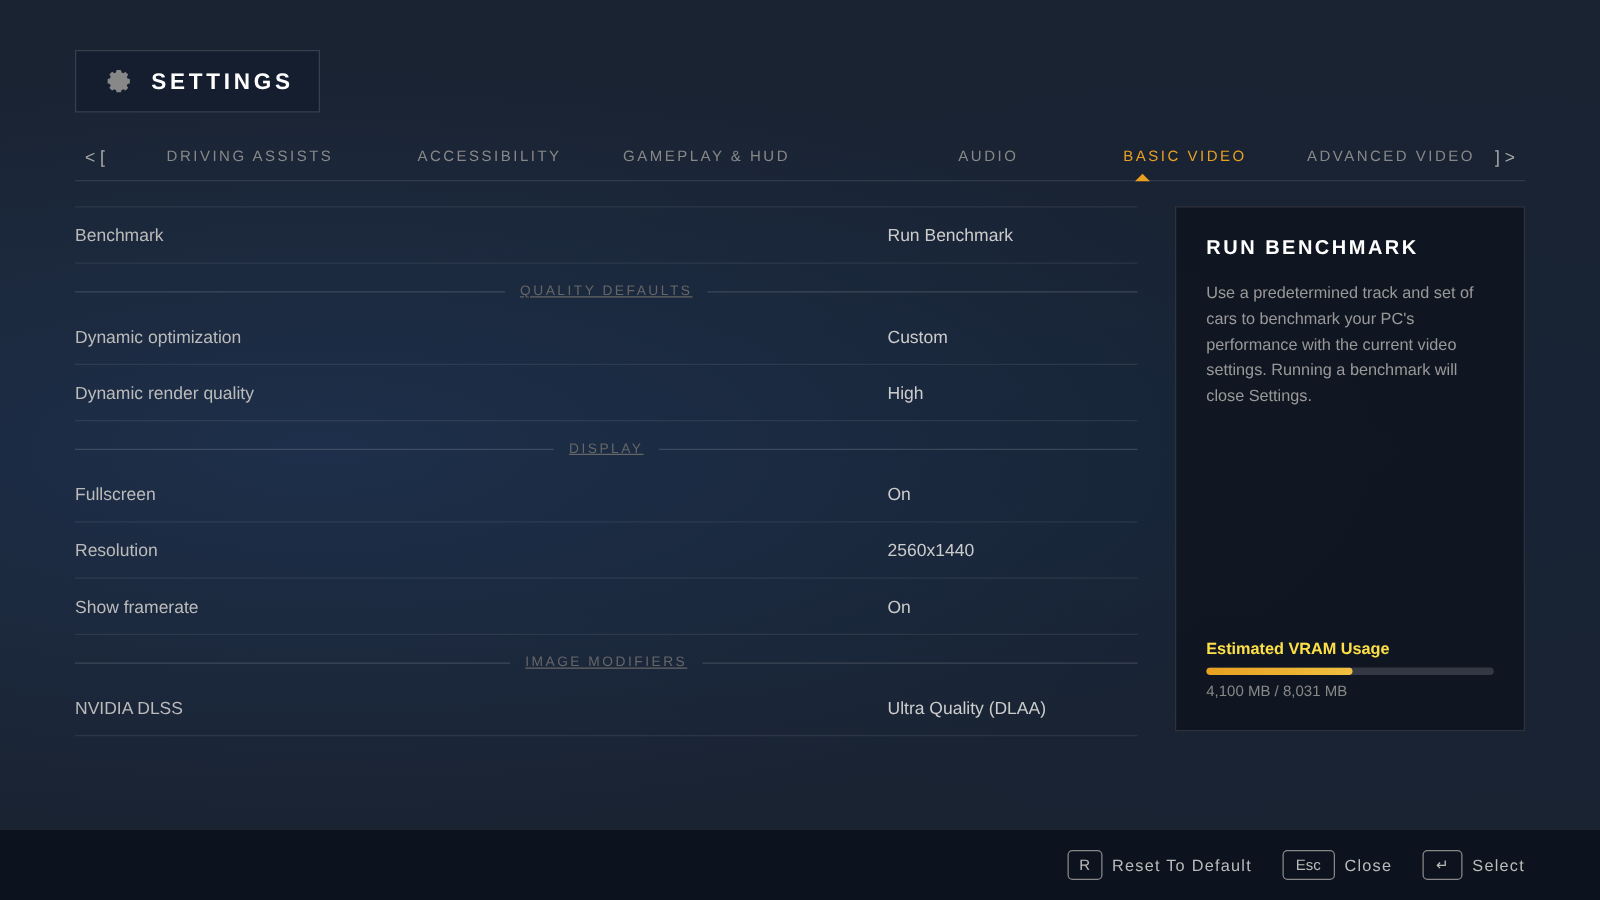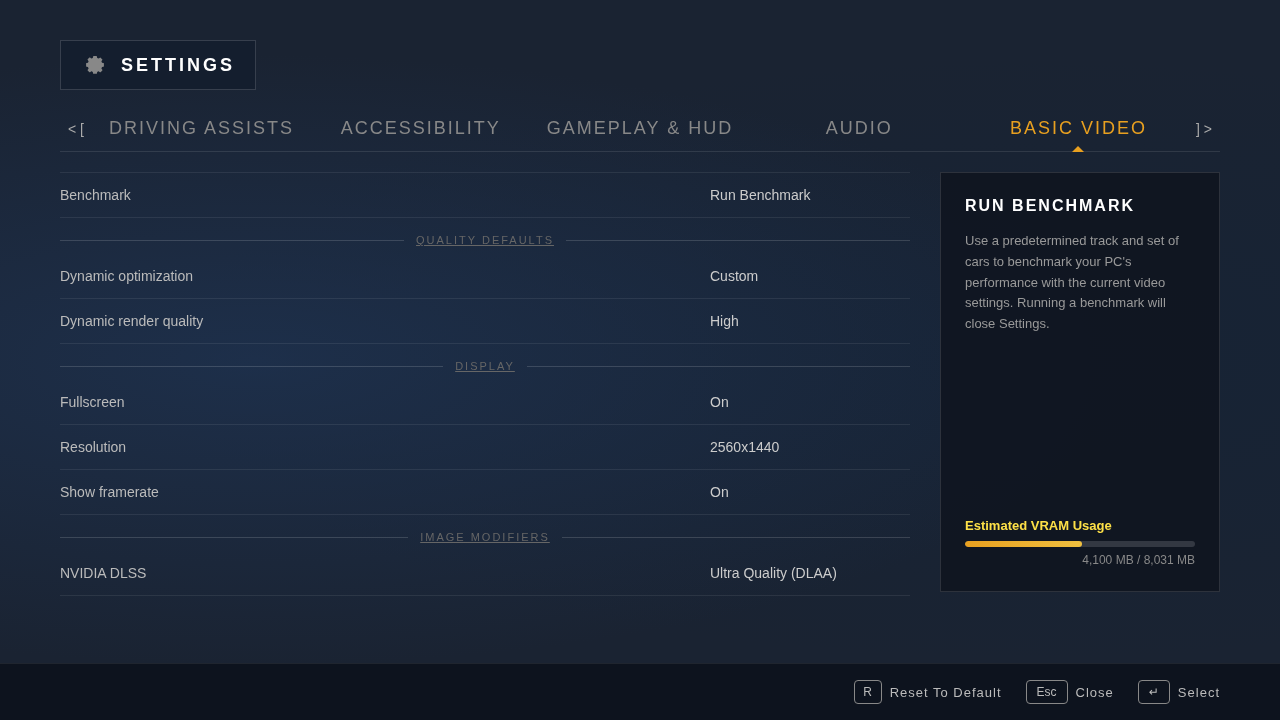--- a/index.html
+++ b/index.html
@@ -80,23 +80,23 @@
     .nav-arrow {
       color: #aaa;
       font-size: 14px;
       padding: 0 8px;
       cursor: pointer;
       user-select: none;
     }
 
     .nav-tab {
       flex: 1;
-      text-align: center;
+      text-align: right;
       padding: 12px 8px;
-      font-size: 18px;
+      font-size: 12px;
       letter-spacing: 2px;
       color: #888;
       cursor: pointer;
       position: relative;
     }
 
     .nav-tab.active {
       color: #e8a020;
     }
 
@@ -223,21 +223,20 @@
 
     .vram-bar-fill {
       height: 100%;
       background: linear-gradient(90deg, #e8a020, #f0c040);
       border-radius: 3px;
     }
 
     .vram-text {
       font-size: 12px;
       color: #888;
-      text-align: right;
     }
 
     
     .bottom-bar {
       position: absolute;
       bottom: 0;
       left: 0;
       right: 0;
       display: flex;
       justify-content: flex-end;
@@ -310,20 +309,23 @@
     </div>
     <div class="nav-tab">
       <span>GAMEPLAY &amp; HUD</span>
     </div>
     <div class="nav-tab">
       <span>AUDIO</span>
     </div>
     <div class="nav-tab active">
       <span>BASIC VIDEO</span>
     </div>
+    <div class="nav-tab">
+      <span>ADVANCED VIDEO</span>
+    </div>
     <span class="nav-arrow">] &gt;</span>
   </div>
 
   <div class="main-content">
 
     <div class="settings-list">
 
       <div class="settings-row">
         <span class="setting-label">Benchmark</span>
         <span class="setting-value run-benchmark-value">Run Benchmark</span>

